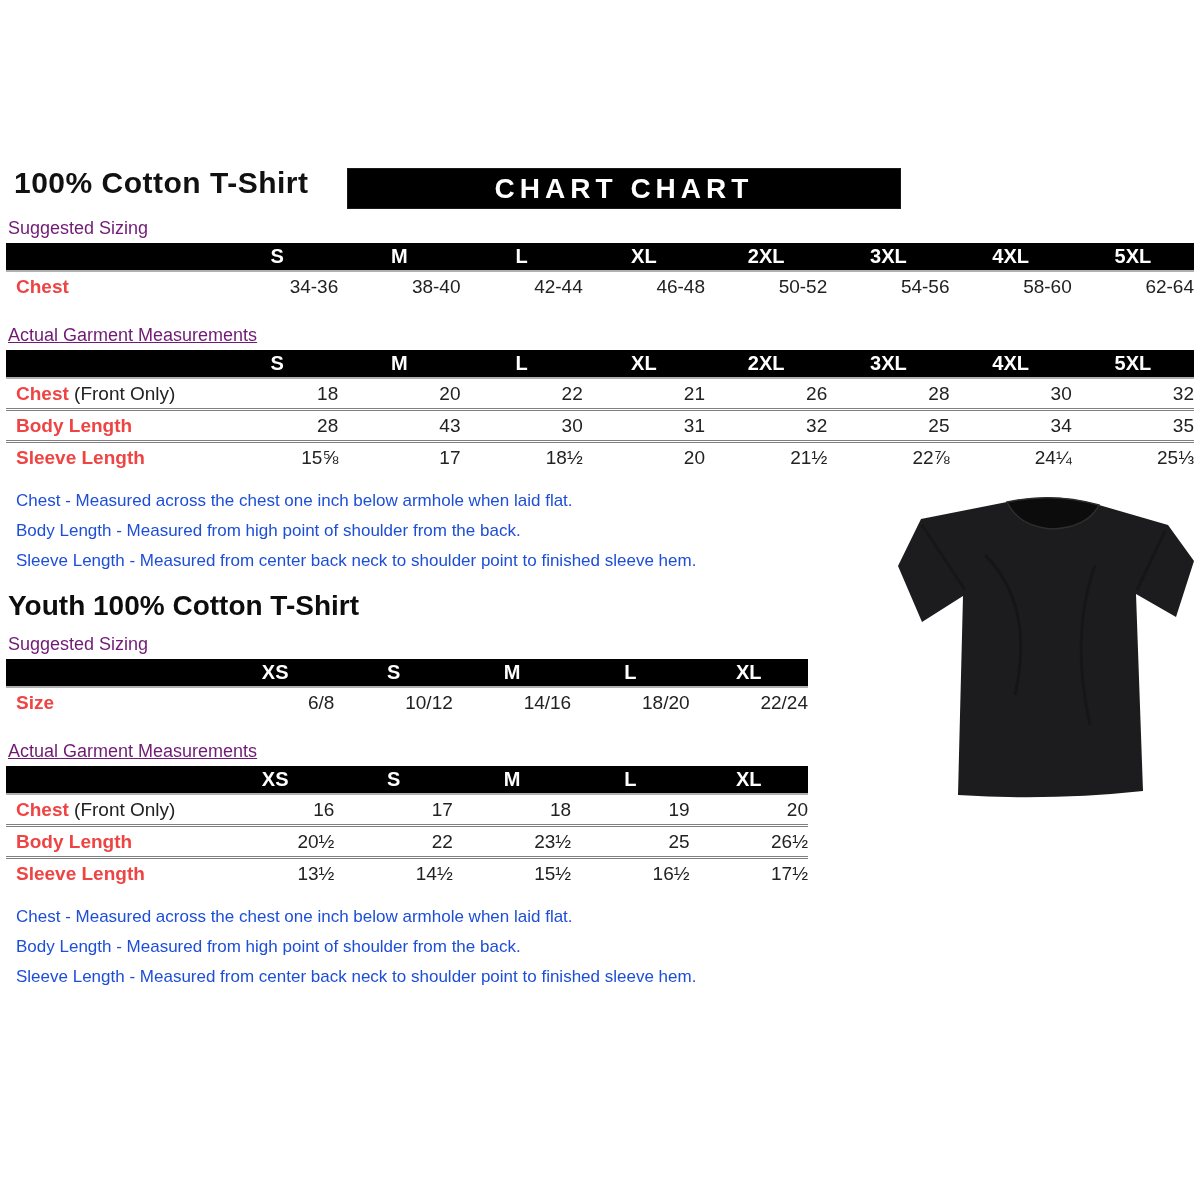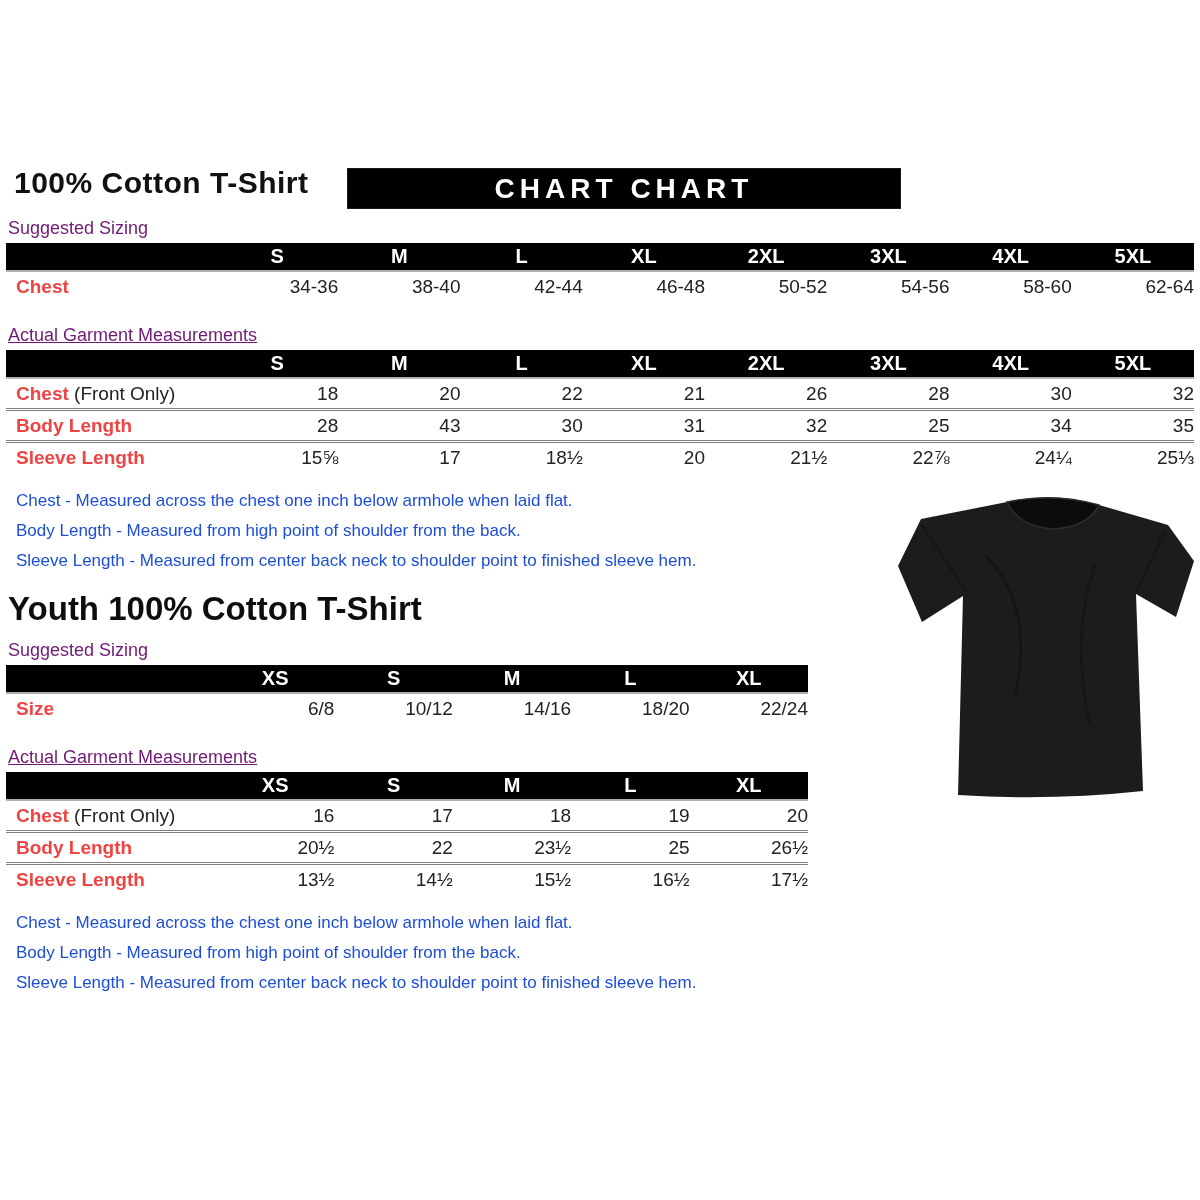--- a/index.html
+++ b/index.html
@@ -31,21 +31,21 @@
     border-bottom:2px solid #b0b0b0;
   }
   table.size-table td { height:29px; padding:0; text-align:right; color:#222; }
   table.size-table .lbl { width:200px; text-align:left; padding-left:10px; }
   table.size-table td.lbl b { font-weight:bold; color:#ef4444; }
   table.size-table.ruled tbody tr + tr td { border-top:3px double #808080; }
 
   .notes { margin:14px 0 0 10px; }
   .notes div { font-size:17px; line-height:30px; color:#1d4ed8; }
 
-  .youth-title { font-size:33px; font-weight:bold; color:#0d0d0d; margin:14px 0 0 2px; }
+  .youth-title { font-size:28px; font-weight:bold; color:#0d0d0d; margin:14px 0 0 2px; }
 
   
   .tee-wrap { position:absolute; left:885px; top:465px; width:312px; height:345px; }
   .tee-wrap svg { width:100%; height:100%; display:block; }
 </style>
 </head>
 <body>
 
 <div class="content">
 

